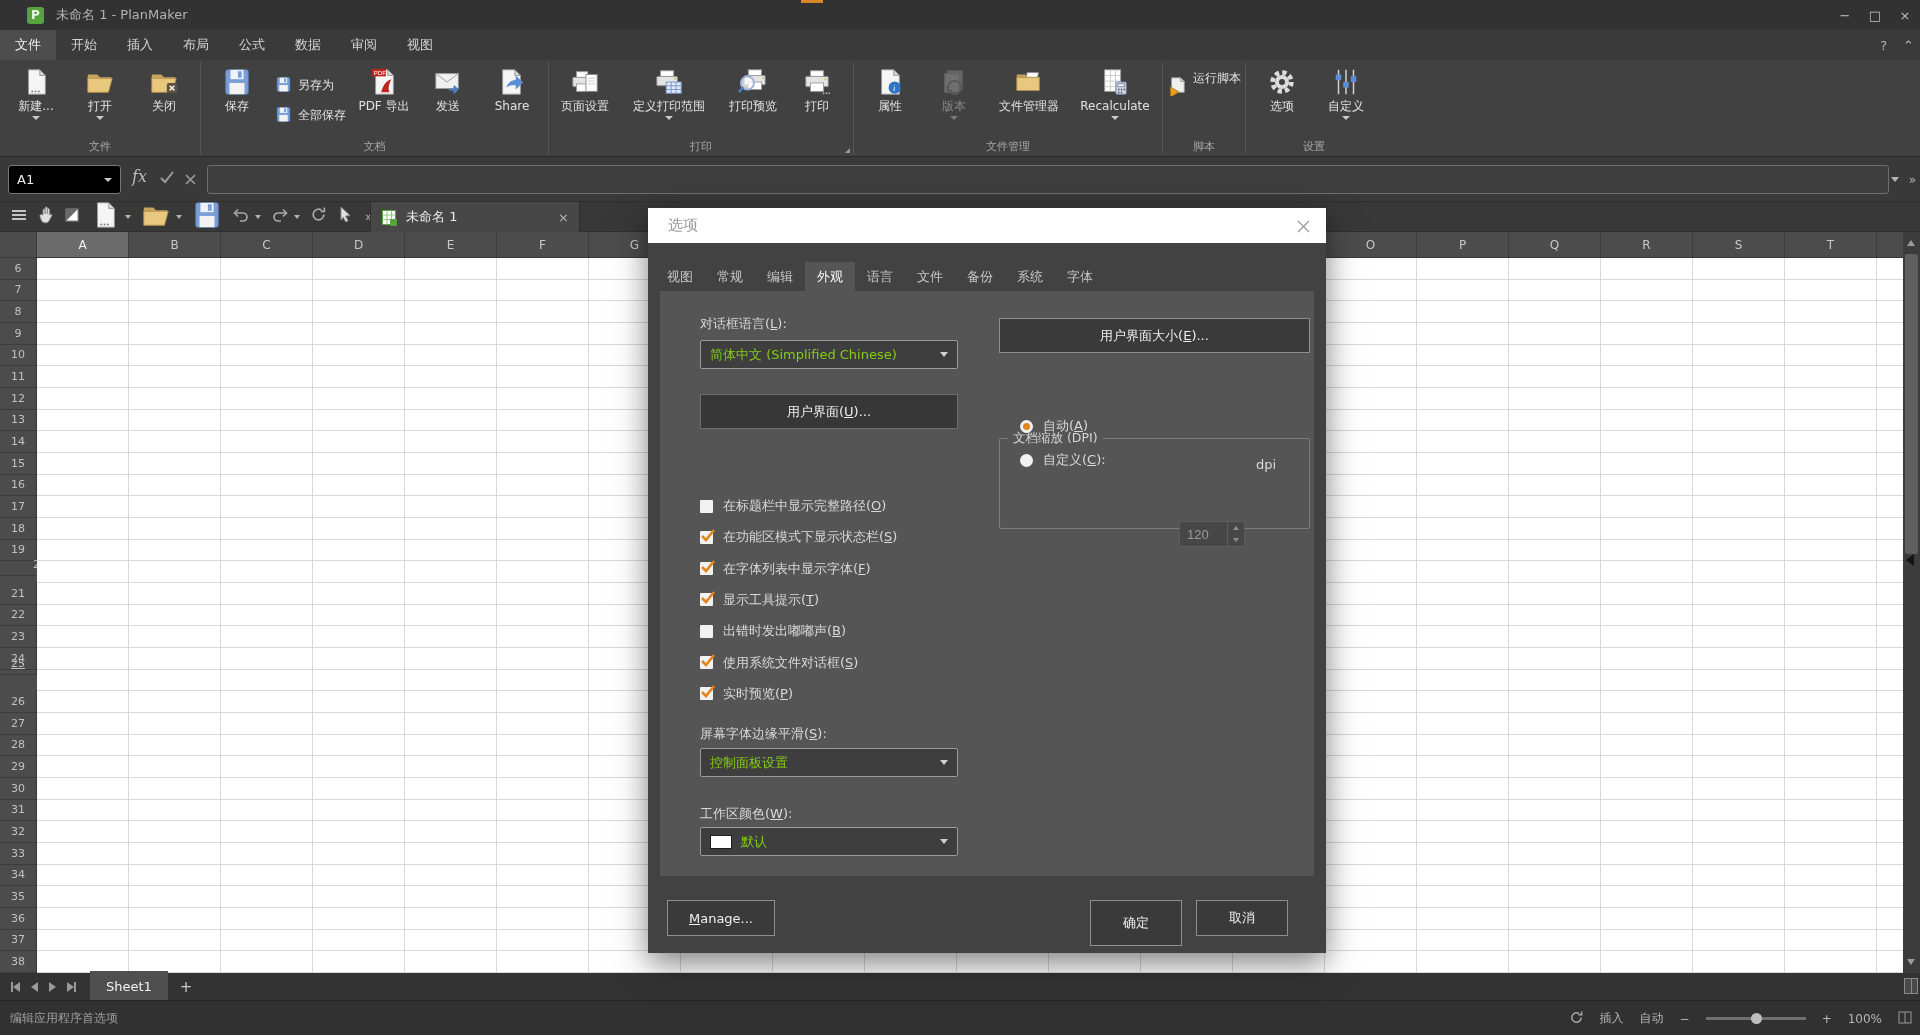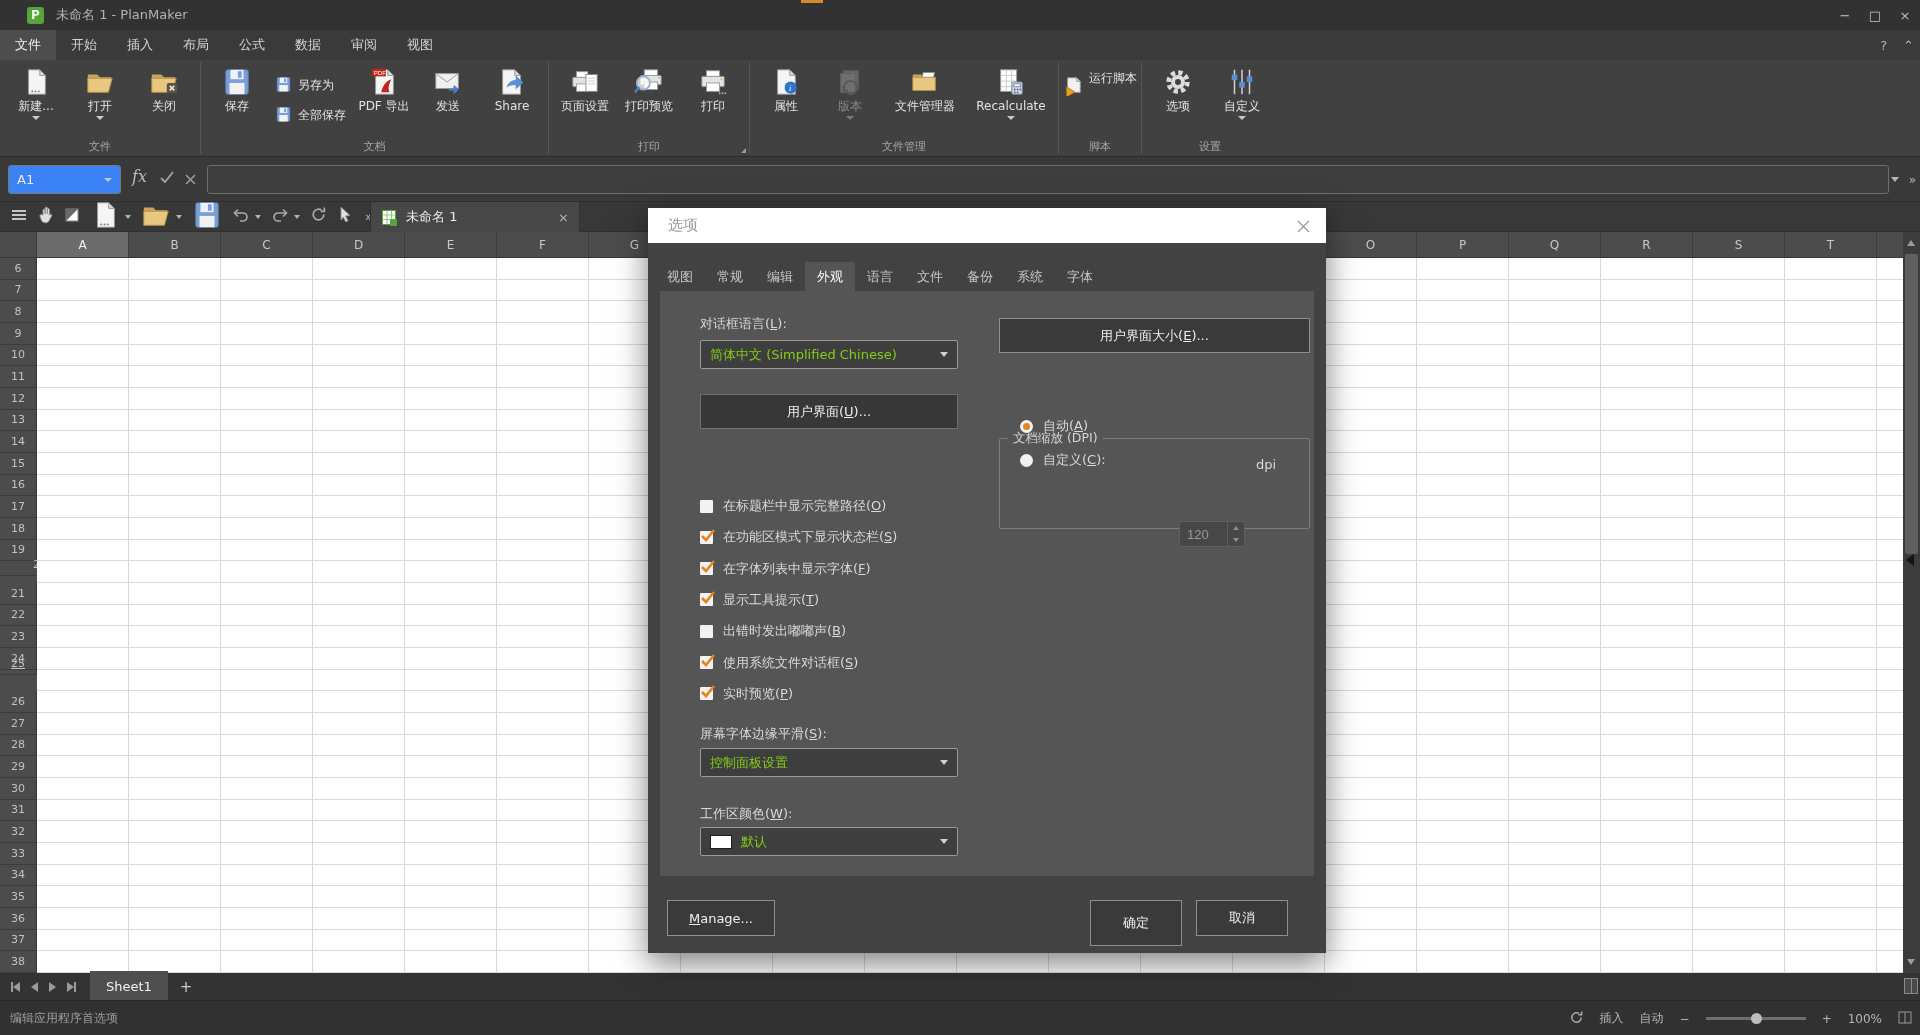--- a/index.html
+++ b/index.html
@@ -38,21 +38,21 @@
   .rb .rb-icon{height:32px;display:flex;align-items:center;justify-content:center;}
   .rb .rb-label{text-align:center;line-height:1.15;margin-top:2px;}
   .rb .dd{margin-top:2px;width:0;height:0;border-left:4px solid transparent;border-right:4px solid transparent;border-top:4px solid #c9c9c9;}
   .rb.disabled{opacity:.42;}
   .rb-stack{display:flex;flex-direction:column;justify-content:center;gap:10px;padding:0 6px;}
   .rb-small{display:flex;align-items:center;gap:6px;color:#e2e2e2;font-size:12px;white-space:nowrap;}
   .rb.small-top{flex-direction:row;align-items:flex-start;gap:6px;padding-top:8px;width:auto;white-space:nowrap;}
 
   
   #formula-row{position:absolute;left:0;top:157px;width:1920px;height:45px;background:var(--bg-row);border-bottom:1px solid #2f2f2f;display:flex;align-items:center;}
-  #cellref{position:absolute;left:8px;top:8px;width:113px;height:29px;background:#3b82f6;border:1px solid #777;border-radius:3px;color:#ececec;font-size:13px;display:flex;align-items:center;padding:0 8px;}
+  #cellref{position:absolute;left:8px;top:8px;width:113px;height:29px;background:#000000;border:1px solid #777;border-radius:3px;color:#ececec;font-size:13px;display:flex;align-items:center;padding:0 8px;}
   #cellref .dd{margin-left:auto;width:0;height:0;border-left:4px solid transparent;border-right:4px solid transparent;border-top:4px solid #c9c9c9;}
   .fx{position:absolute;left:132px;top:10px;font-family:"DejaVu Serif","Liberation Serif",serif;font-style:italic;color:#bdbdbd;font-size:16px;}
   .fbtn{position:absolute;top:12px;}
   #formula-input{position:absolute;left:207px;top:8px;width:1682px;height:29px;background:#3e3e3e;border:1px solid #6e6e6e;border-radius:3px;color:#eee;font-size:13px;padding:0 8px;outline:none;}
   .frm-right{position:absolute;right:4px;top:8px;display:flex;gap:10px;color:#b5b5b5;font-size:12px;align-items:center;height:29px;}
 
   
   #qat-row{position:absolute;left:0;top:202px;width:1920px;height:30px;background:#383838;border-bottom:1px solid #2f2f2f;display:flex;align-items:center;}
   .qicon{display:flex;align-items:center;margin-left:10px;}
   .q-dd{width:0;height:0;border-left:3.5px solid transparent;border-right:3.5px solid transparent;border-top:4px solid #b3b3b3;margin-left:5px;}
@@ -283,20 +283,33 @@
               <svg width="32" height="30" viewBox="0 0 34 32">
                 <rect x="4" y="11" width="20" height="10" rx="1" fill="#e4e4e4" stroke="#8a8a8a"></rect>
                 <rect x="8" y="5" width="12" height="6" fill="#fff" stroke="#9a9a9a"></rect>
                 <rect x="8" y="18" width="12" height="8" fill="#fff" stroke="#9a9a9a"></rect>
                 <circle cx="21.5" cy="13.5" r="1.1" fill="#b3d44c"></circle>
                 <rect x="18" y="8" width="12" height="18" fill="#fff" stroke="#8a8a8a"></rect>
                 <path d="M20 12h8 M20 15h8 M20 18h8" stroke="#c9c9c9"></path>
               </svg>
             </span>
             <div class="rb-label">页面设置</div>
+          </div>
+          <div class="rb" style="width: 104px;">
+            <span class="rb-icon">
+              <svg width="32" height="30" viewBox="0 0 34 32">
+                <rect x="4" y="10" width="22" height="10" rx="1" fill="#e4e4e4" stroke="#8a8a8a"></rect>
+                <rect x="8" y="4" width="14" height="6" fill="#fff" stroke="#9a9a9a"></rect>
+                <circle cx="23.5" cy="12.5" r="1.1" fill="#b3d44c"></circle>
+                <rect x="14" y="16" width="16" height="12" fill="#dfe8f8" stroke="#7a95c9"></rect>
+                <path d="M14 20h16 M14 24h16 M19.3 16v12 M24.6 16v12" stroke="#7a95c9"></path>
+              </svg>
+            </span>
+            <div class="rb-label">定义打印范围</div>
+            <div class="dd"></div>
           </div>
           <div class="rb">
             <span class="rb-icon">
               <svg width="32" height="30" viewBox="0 0 34 32">
                 <rect x="8" y="9" width="22" height="10" rx="1" fill="#e4e4e4" stroke="#8a8a8a"></rect>
                 <rect x="12" y="3" width="14" height="6" fill="#fff" stroke="#9a9a9a"></rect>
                 <rect x="12" y="16" width="14" height="8" fill="#fff" stroke="#9a9a9a"></rect>
                 <circle cx="27.5" cy="11.5" r="1.1" fill="#b3d44c"></circle>
                 <circle cx="11" cy="17" r="7" fill="rgba(255,255,255,.75)" stroke="#9ab0d8" stroke-width="2"></circle>
                 <path d="M6.5 21.5 L2 27" stroke="#4a7fc1" stroke-width="2.6"></path>

